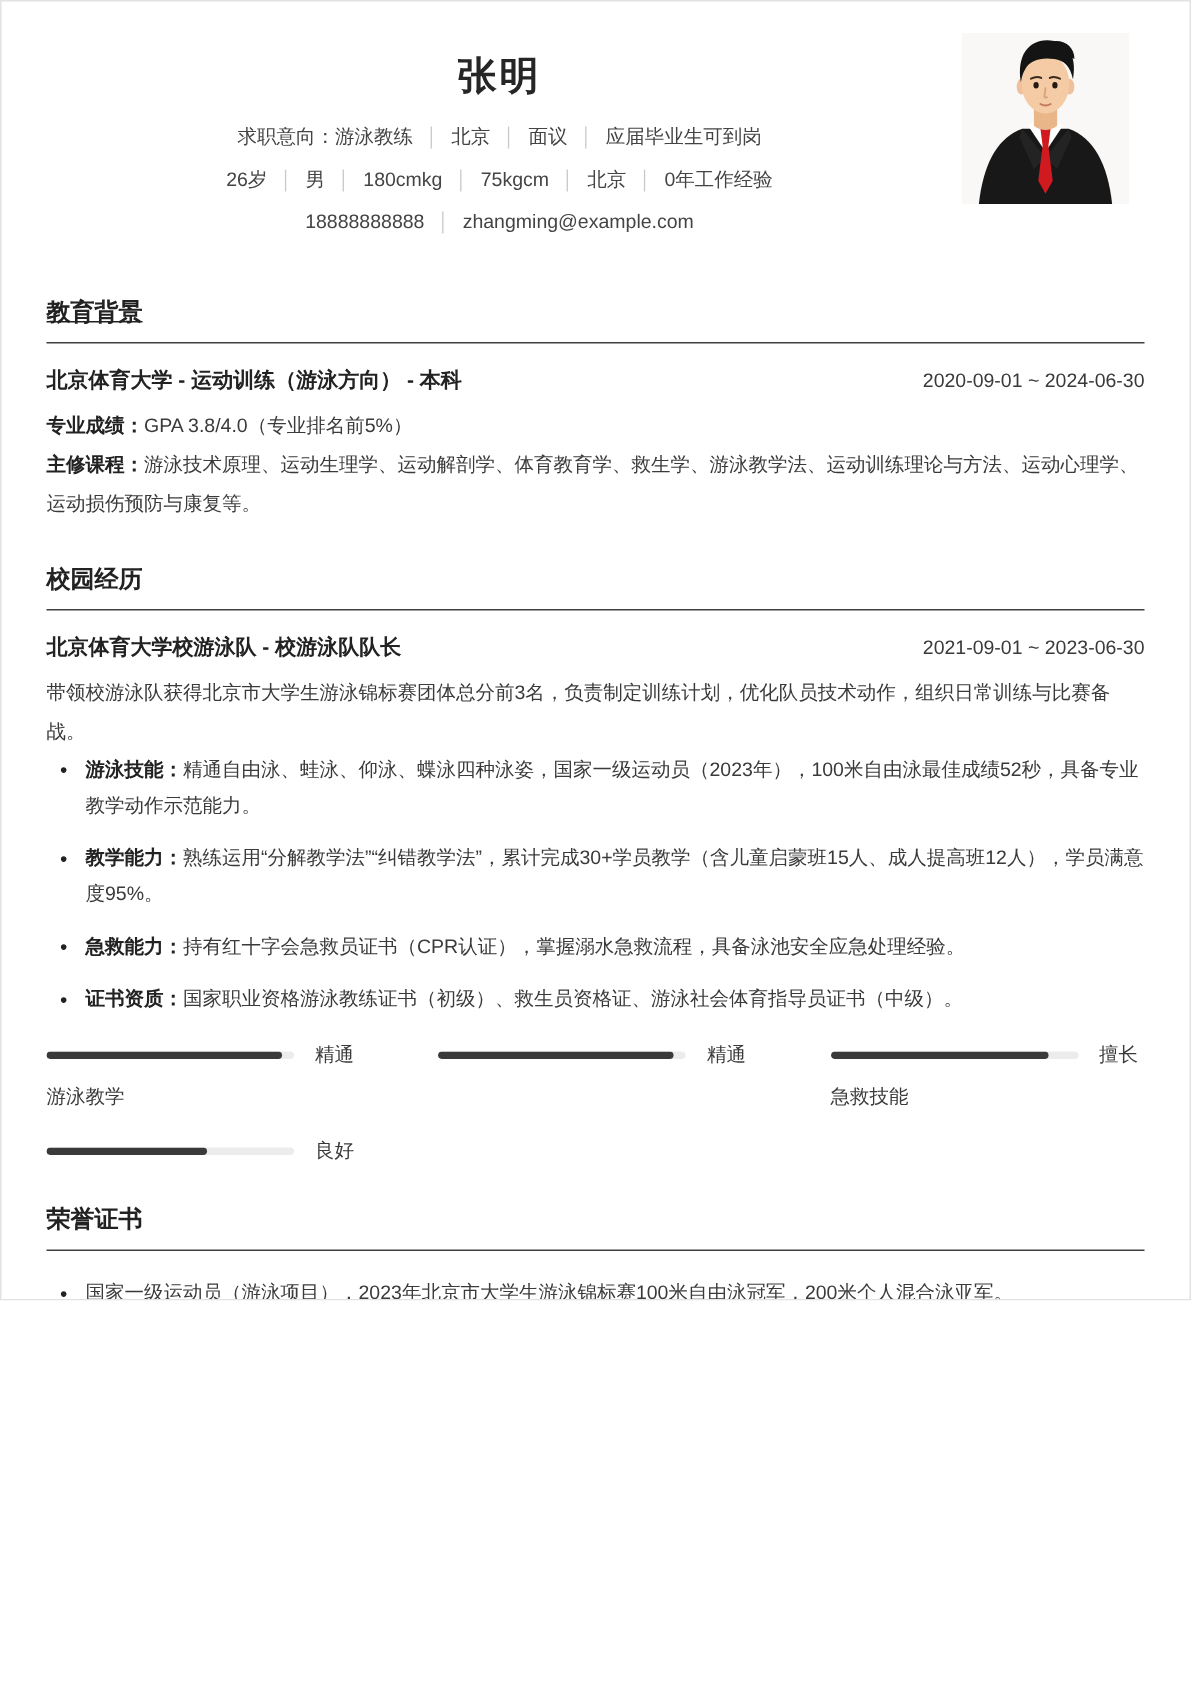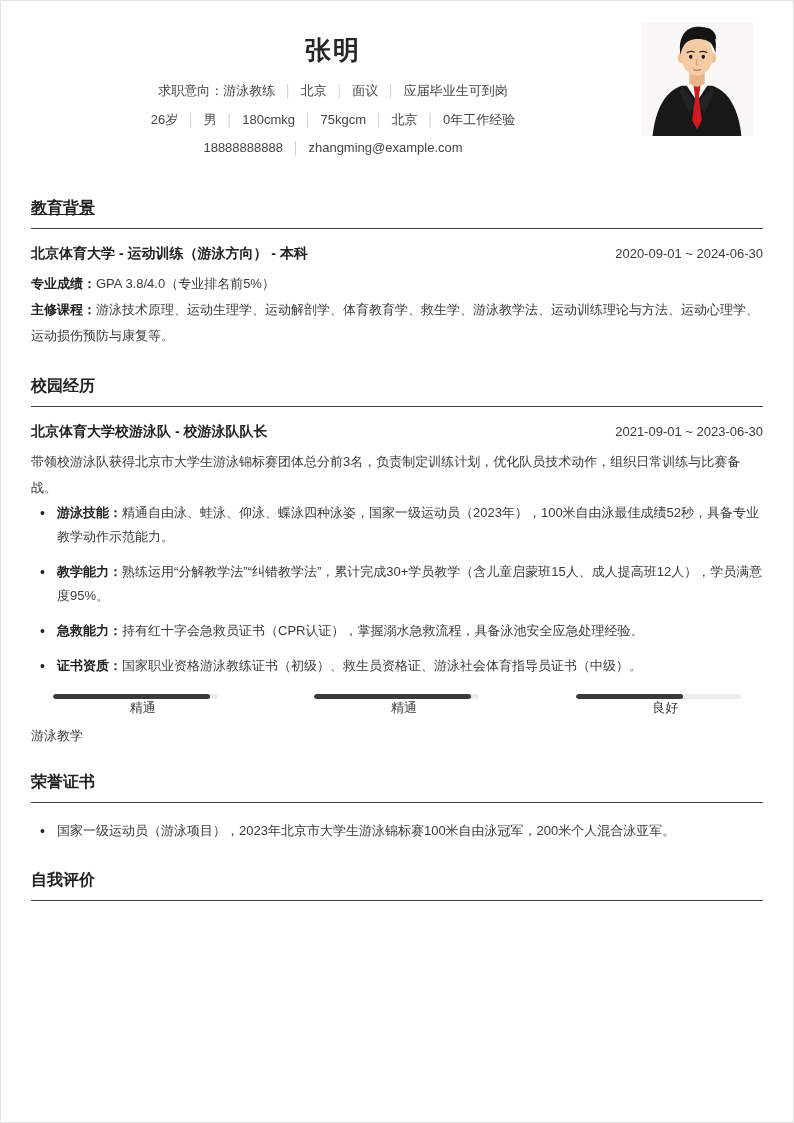--- a/index.html
+++ b/index.html
@@ -1,19 +1,19 @@
 <!DOCTYPE html>
 <html lang="zh"><head>
 <meta charset="utf-8">
 <style>
   * { margin:0; padding:0; box-sizing:border-box; }
   html,body { background:#fff; }
   body { font-family:"Liberation Sans","DejaVu Sans",sans-serif; color:#3a3a3a; }
   .page {
-    width:794px; height:1123px; margin:0 auto; background:#fff;
+    width:794px; height:867px; margin:0 auto; background:#fff;
     border:1px solid #e2e2e2; padding:22px 30px 20px 30px; overflow:hidden;
   }
   
   .header { display:flex; align-items:flex-start; }
   .header-main { flex:1; text-align:center; padding-top:10px; }
   .name { font-size:26px; font-weight:bold; color:#262626; letter-spacing:2px; margin-bottom:14px; }
   .info-line { font-size:13px; color:#444; margin-bottom:11px; }
   .info-line .sep { color:#c9c9c9; margin:0 9px; font-size:12px; }
   .photo { width:112px; height:116px; flex:0 0 auto; margin:-2px 10px 0 6px; }
   .photo svg { display:block; width:100%; height:100%; }
@@ -35,21 +35,21 @@
     position:relative; font-size:13px; line-height:24px;
     padding-left:26px; margin-bottom:11px; color:#3a3a3a;
   }
   ul.bullets li::before {
     content:"•"; position:absolute; left:9px; top:0;
     color:#222; font-size:14px;
   }
   ul.bullets li b { color:#222; }
   
   .bars { display:grid; grid-template-columns:repeat(3,1fr); column-gap:52px; row-gap:18px; margin-top:16px; }
-  .bar-row { display:flex; align-items:center;flex-direction:column; }
+  .bar-row { display:flex; align-items:center; }
   .bar-track { width:165px; height:5px; background:#ececec; border-radius:3px; overflow:hidden; }
   .bar-fill { height:100%; background:#3a3a3a; border-radius:3px; }
   .bar-level { font-size:13px; color:#3a3a3a; margin-left:14px; }
   .bar-name { font-size:13px; color:#3a3a3a; margin-top:10px; }
   
   .badges { display:flex; flex-wrap:wrap; gap:14px 16px; margin-top:6px; }
   .badge {
     display:inline-block; font-size:13px; color:#333;
     border:1px solid #c8c8c8; border-radius:14px;
     padding:4px 17px; background:#fefefe; line-height:18px;
@@ -152,20 +152,29 @@
         <div class="bar-row">
           <div class="bar-track">
               <div class="bar-fill" style="width: 95%;"></div>
             </div>
           <span class="bar-level">精通</span>
         </div>
       </div>
       <div class="bar-item">
         <div class="bar-row">
           <div class="bar-track">
+              <div class="bar-fill" style="width: 88%;"></div>
+            </div>
+          <span class="bar-level">擅长</span>
+        </div>
+        <div class="bar-name">急救技能</div>
+      </div>
+      <div class="bar-item">
+        <div class="bar-row">
+          <div class="bar-track">
               <div class="bar-fill" style="width: 65%;"></div>
             </div>
           <span class="bar-level">良好</span>
         </div>
       </div>
     </div>
   </section>
 
   <section>
     <h2 class="sec-title">荣誉证书</h2>

